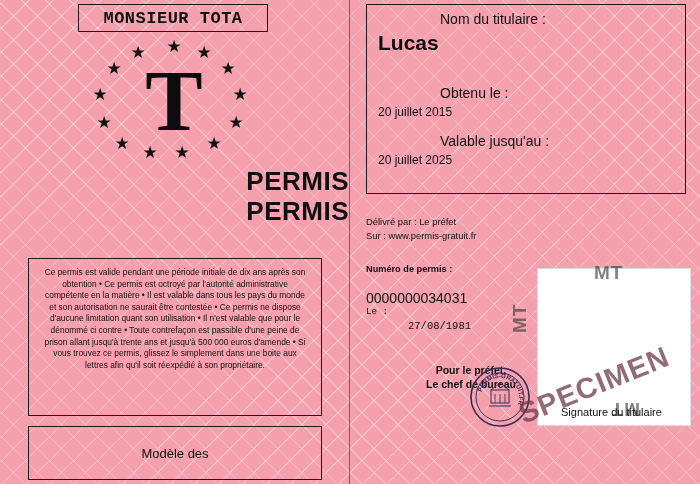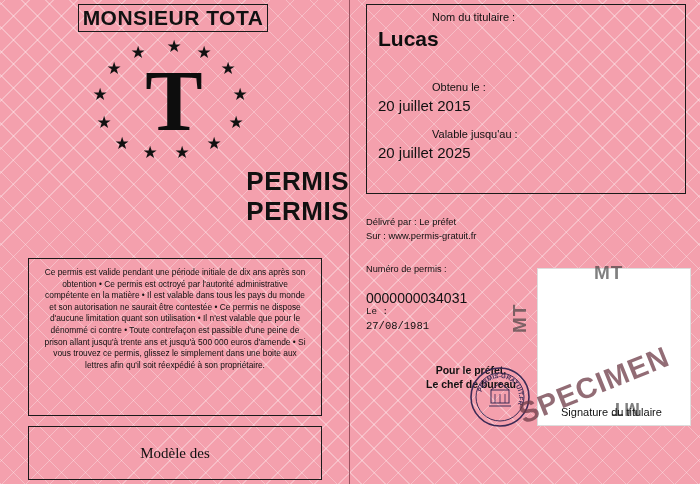--- a/index.html
+++ b/index.html
@@ -55,25 +55,26 @@
   #title-panel {
     left: 78px;
     top: 4px;
     width: 190px;
     height: 28px;
     display: flex;
     align-items: center;
     justify-content: center;
   }
   #title-panel .t {
-    font-size: 21px;
+    font-size: 17px;
     font-weight: bold;
     letter-spacing: 0.5px;
     color: #111;
     white-space: nowrap;
+    font-family: Liberation Mono, monospace;
   }
 
   #emblem {
     position: absolute;
     left: 74px;
     top: 42px;
     width: 200px;
     height: 118px;
   }
   #emblem .letter {
@@ -139,24 +140,23 @@
     left: 28px;
     top: 426px;
     width: 294px;
     height: 54px;
     display: flex;
     flex-direction: column;
     align-items: center;
     justify-content: center;
   }
   #model-panel .m1 {
-    font-size: 15px;
+    font-size: 13px;
     color: #111;
     line-height: 17px;
-    font-family: Liberation Serif, serif;
   }
   #model-panel .m2 {
     font-size: 13.5px;
     color: #111;
     line-height: 18px;
     letter-spacing: 0.2px;
   }
 
   
   #right-page {
@@ -171,33 +171,33 @@
     position: absolute;
     left: 17px;
     top: 4px;
     width: 320px;
     height: 190px;
     border: 1px solid #1a1a1a;
     box-sizing: border-box;
     padding: 6px 9px;
   }
   .small-label {
-    font-size: 11px;
-    color: #111;
-    margin: 0 0 4px 8px;
+    font-size: 14px;
+    color: #111;
+    margin: 0 0 4px 16px;
     padding-left: 48px;
   }
   #holder-name {
     font-size: 21px;
     font-weight: bold;
     color: #0e0e0e;
     margin: 2px 0 30px 2px;
   }
   .field-val {
-    font-size: 15px;
+    font-size: 12px;
     color: #111;
     margin: 0 0 14px 2px;
   }
   .field-val.last { margin-bottom: 0; }
 
   #issuer-block {
     position: absolute;
     left: 17px;
     top: 215px;
     width: 330px;
@@ -211,20 +211,21 @@
   #number-block {
     position: absolute;
     left: 17px;
     top: 262px;
     width: 200px;
   }
   #number-block .lbl {
     font-size: 9.2px;
     color: #111;
     line-height: 14px;
+    font-weight: bold;
   }
   #number-block .num {
     font-size: 14px;
     color: #111;
     line-height: 16px;
     margin-top: 14px;
   }
   #date-block {
     position: absolute;
     left: 17px;
@@ -234,20 +235,21 @@
   }
   #date-block .lbl {
     font-size: 9.2px;
     color: #111;
     line-height: 14px;
   }
   #date-block .val {
     font-size: 10.5px;
     color: #111;
     line-height: 15px;
+    margin-left: 42px;
   }
 
   #prefect-block {
     position: absolute;
     left: 32px;
     top: 363px;
     width: 180px;
     text-align: center;
   }
   #prefect-block div {

